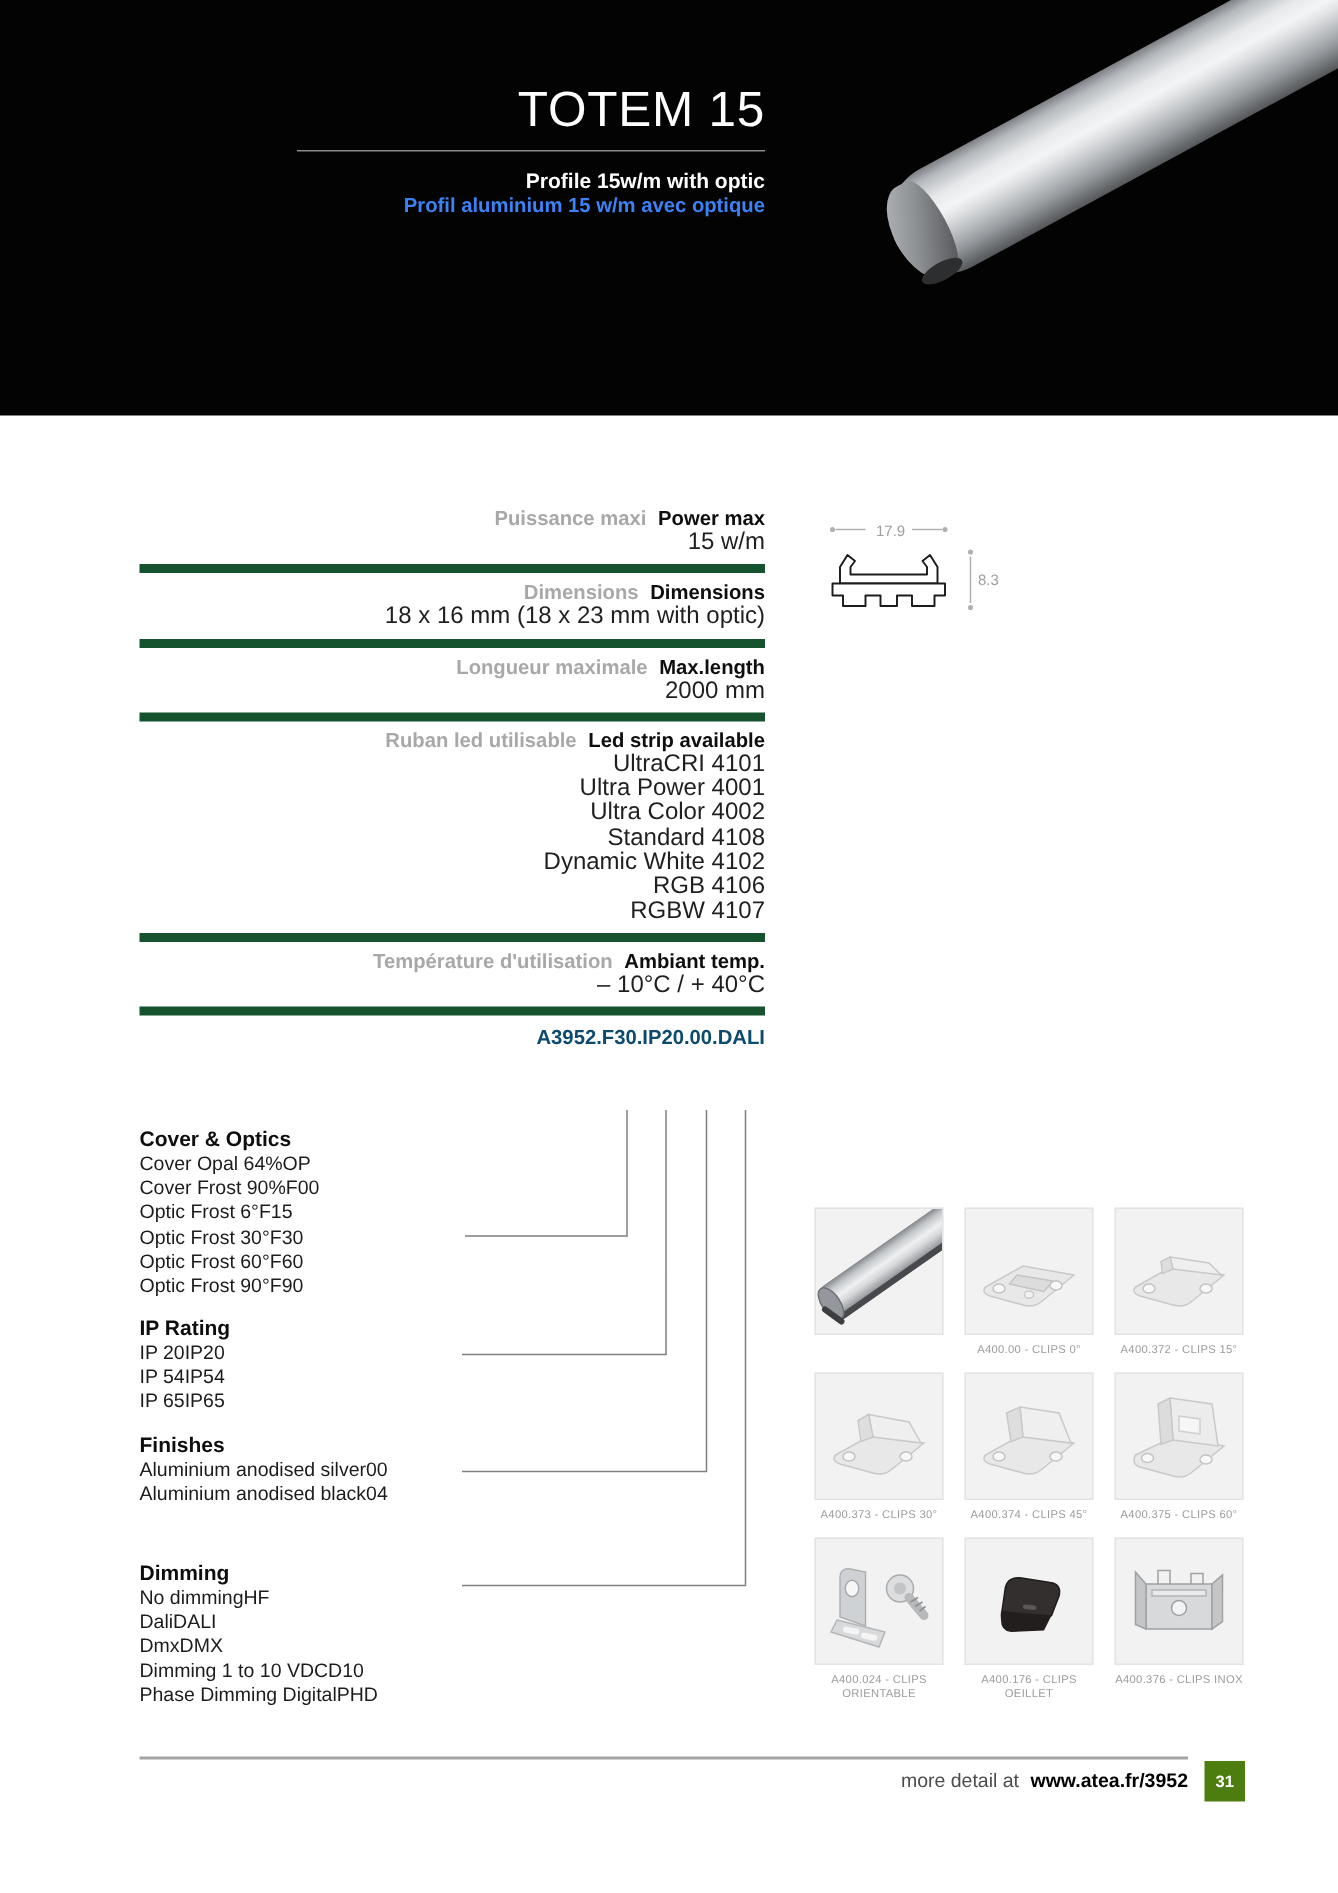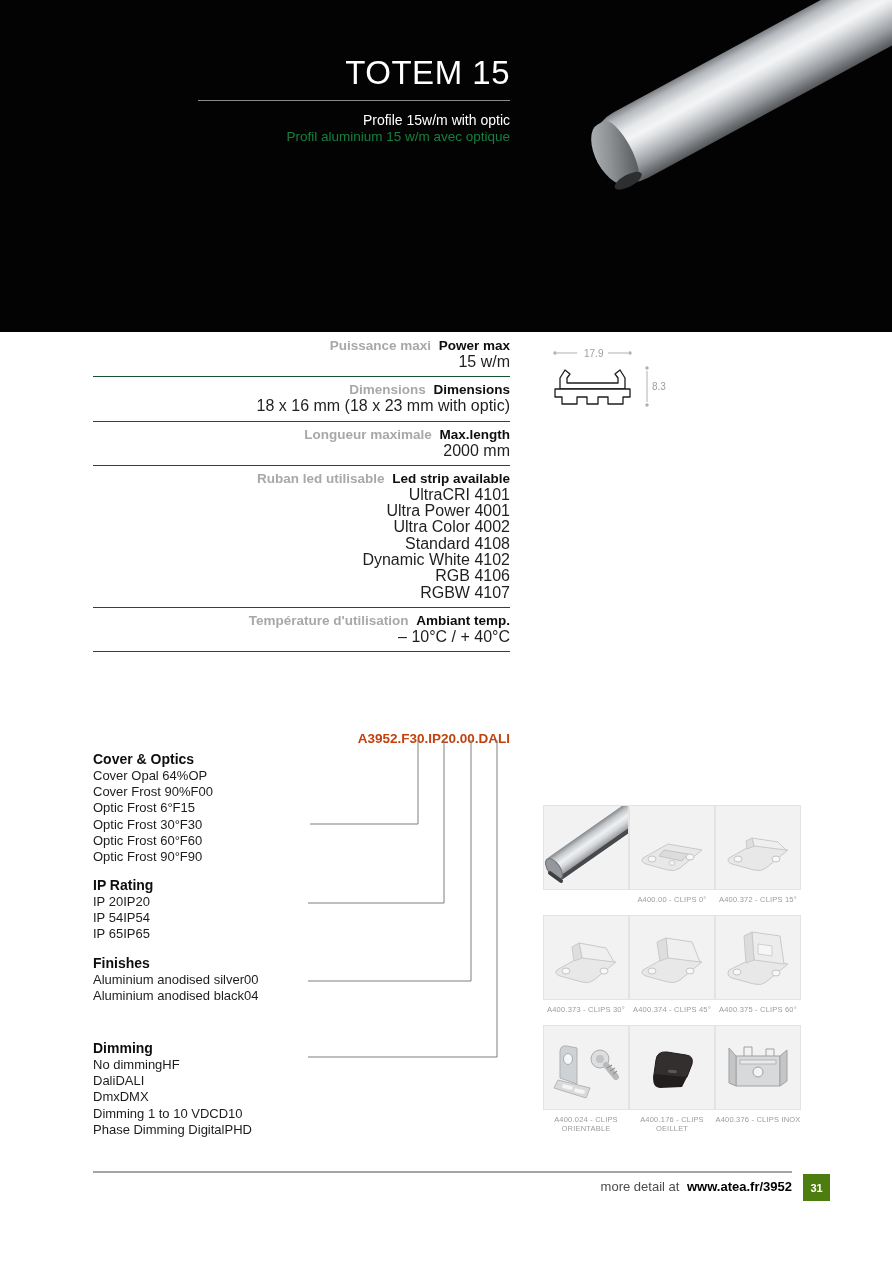--- a/index.html
+++ b/index.html
@@ -1,60 +1,60 @@
 <!DOCTYPE html>
 <html><head>
 <meta charset="utf-8">
 <style>
   * { margin:0; padding:0; box-sizing:border-box; }
   body { background:#ffffff; font-family:"Liberation Sans", sans-serif; }
   .page { position:relative; width:892px; height:1262px; background:#fff; overflow:hidden; }
 
   
-  .header { position:absolute; left:0; top:0; width:892px; height:332px; background:#030303; overflow:hidden; }
+  .header { position:absolute; left:0; top:0; width:892px; height:277px; background:#030303; overflow:hidden; }
   .header-text { position:absolute; left:0; top:54px; width:510px; text-align:right; z-index:2; }
   .title { color:#ffffff; font-size:33px; font-weight:500; letter-spacing:0.5px; line-height:38px; }
   .title-rule { margin:8px 0 11px auto; width:312px; border-top:1px solid #8a8a8a; }
-  .subtitle-en { color:#ffffff; font-size:14px; font-weight:normal; line-height:17px; }
-  .subtitle-fr { color:#15803d; font-size:13.5px; line-height:16px; }
+  .subtitle-en { color:#ffffff; font-size:14px; font-weight:bold; line-height:17px; }
+  .subtitle-fr { color:#3b82f6; font-size:13.5px; line-height:16px;font-weight:bold; }
 
   .hero-bar { position:absolute; left:598px; top:126px; width:480px; height:74px;
     transform:rotate(-28.5deg); transform-origin:0 50%;
     border-radius:37px 0 0 37px;
     background:linear-gradient(180deg,#7c8084 0%,#b4b8bc 10%,#e6e8ea 28%,#f4f5f6 42%,#e0e2e4 52%,#bfc2c5 65%,#96999d 80%,#6e7174 92%,#55575a 100%); }
   .hero-bar::before { content:""; position:absolute; left:0; top:3px; width:36px; height:68px;
     border-radius:50% 30% 30% 50% / 50%;
     background:linear-gradient(115deg,#b8bbbe 0%,#8e9194 45%,#4b4d50 100%); }
   .hero-bar::after { content:""; position:absolute; left:3px; bottom:1px; width:30px; height:12px;
     border-radius:50%; background:#2c2e30; }
 
   
   .specs { position:absolute; left:93px; top:333px; width:417px; text-align:right; }
-  .spec { padding:5px 0 6px; border-bottom:1px solid #14532d; }
+  .spec { padding:5px 0 6px; border-bottom:6px solid #14532d; }
   .spec-head { font-size:13.5px; font-weight:bold; line-height:16px; }
   .spec-head .fr { color:#a8a8a8; }
   .spec-head .en { color:#0e0e0e; margin-left:4px; }
   .val { font-size:16px; line-height:16.3px; color:#1f1f1f; }
 
   
   .dim-svg { position:absolute; left:546px; top:338px; }
   .dim-label { fill:#9e9e9e; font-size:10px; font-family:"Liberation Sans", sans-serif; }
 
   
-  .order-code { position:absolute; left:93px; top:731px; width:417px; text-align:right;
-    font-size:13.5px; font-weight:bold; color:#c2410c; }
+  .order-code { position:absolute; left:93px; top:684px; width:417px; text-align:right;
+    font-size:13.5px; font-weight:bold; color:#0c4a6e; }
   .grp { position:absolute; left:93px; width:203px; }
   .grp-cover { top:751px; } .grp-ip { top:877px; } .grp-fin { top:955px; } .grp-dim { top:1016px;margin-top:24px; }
   .grp .ttl { font-size:14px; font-weight:bold; color:#0e0e0e; line-height:17px; }
   .grp .row { display:flex; font-size:13px; line-height:16.2px; color:#1c1c1c; }
   .connectors { position:absolute; left:300px; top:737px; }
 
   
   .acc { position:absolute; left:543px; top:805px; width:287px;
-    display:grid; grid-template-columns:repeat(3,86px); grid-auto-rows:110px; }
+    display:grid; grid-template-columns:repeat(3,86px); column-gap:14px; grid-auto-rows:110px; }
   .tile { width:86px; }
   .tile .ph { width:86px; height:85px; background:#f2f2f2; border:1px solid #e3e3e3;
     display:flex; align-items:center; justify-content:center; }
   .tile .cap { margin-top:5px; text-align:center; font-size:7.5px; letter-spacing:0.2px; color:#9c9c9c; }
 
   
   .footer-rule { position:absolute; left:93px; top:1171px; width:699px; border-top:2px solid #a5a5a5; }
   .footer-text { position:absolute; left:93px; top:1179px; width:699px; text-align:right; font-size:13px; }
   .footer-text .pre { color:#4c4c4c; }
   .footer-text .url { color:#000; font-weight:bold; margin-left:4px; }

